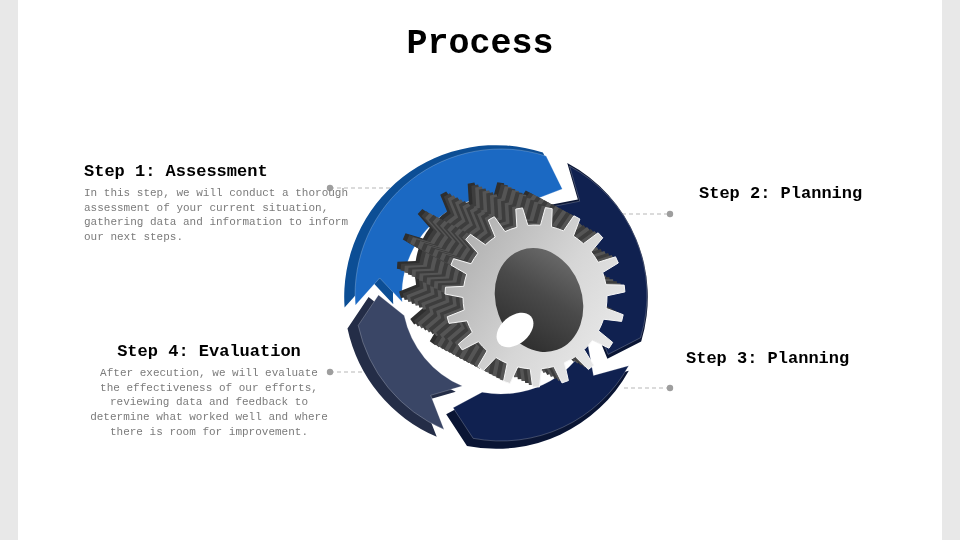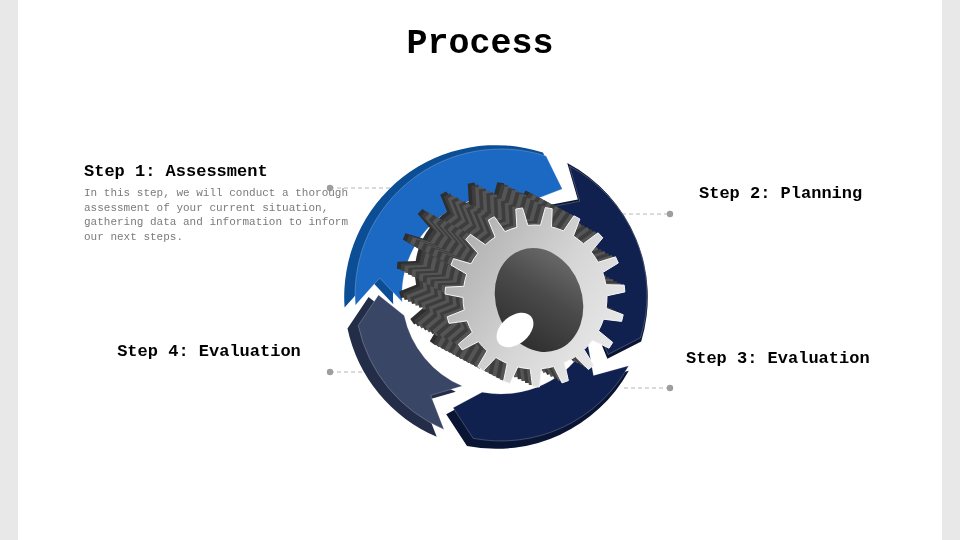--- a/index.html
+++ b/index.html
@@ -82,20 +82,21 @@
   <div class="step s1">
     <h2>Step 1: Assessment</h2>
     <p>In this step, we will conduct a thorough assessment of your current situation, gathering data and information to inform our next steps.</p>
   </div>
 
   <div class="step s2">
     <h2>Step 2: Planning</h2>
   </div>
 
   <div class="step s3">
-    <h2>Step 3: Evaluation</h2>
+    <h2>Step 3: Planning</h2>
   </div>
 
   <div class="step s4">
     <h2>Step 4: Evaluation</h2>
+    <p>After execution, we will evaluate the effectiveness of our efforts, reviewing data and feedback to determine what worked well and where there is room for improvement.</p>
   </div>
 
 </div>
 
 </body></html>

